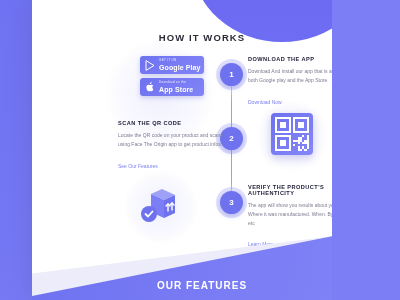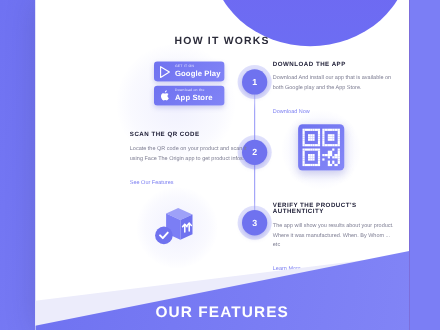--- a/index.html
+++ b/index.html
@@ -2,21 +2,21 @@
 <html><head>
 <meta charset="utf-8">
 <style>
   html,body{margin:0;padding:0;}
   body{
     width:400px;height:300px;overflow:hidden;
     font-family:"Liberation Sans","DejaVu Sans",sans-serif;
     background:#7b7ef5;
     position:relative;
   }
-  #stage{position:absolute;inset:0;width:372px;height:300px;overflow:hidden;background:#701a75;}
+  #stage{position:absolute;inset:0;width:332px;height:300px;overflow:hidden;background:#701a75;}
 
   
   .backdrop{position:absolute;inset:0;
     background:linear-gradient(110deg,#6f72f2 0%,#7b7ef5 45%,#8d90f7 100%);}
 
   
   .card{position:absolute;left:32px;top:0;width:340px;height:300px;
     background:#ffffff;overflow:hidden;
     box-shadow:0 0 26px rgba(40,40,90,.18);}
 
@@ -79,21 +79,21 @@
   
   .pkg{position:absolute;left:105px;top:185px;width:46px;height:42px;}
 
   
   .wave-light{position:absolute;left:0;bottom:0;width:340px;height:70px;
     background:#ececfb;clip-path:polygon(0% 62%,100% 2%,100% 100%,0% 100%);}
   .wave-main{position:absolute;left:0;bottom:0;width:340px;height:78px;
     background:linear-gradient(100deg,#6f72f1 0%,#8184f6 100%);
     clip-path:polygon(0% 95%,100% 8%,100% 100%,0% 100%);}
   .footer-title{position:absolute;left:0;right:0;bottom:9px;text-align:center;
-    color:#ffffff;font-size:14px;letter-spacing:1px;font-weight:700;}
+    color:#ffffff;font-size:10px;letter-spacing:1px;font-weight:700;}
 </style>
 </head>
 <body>
 
 <div id="stage">
   <div class="backdrop"></div>
 
   <div class="card">
 
     <div class="top-arc"></div>

